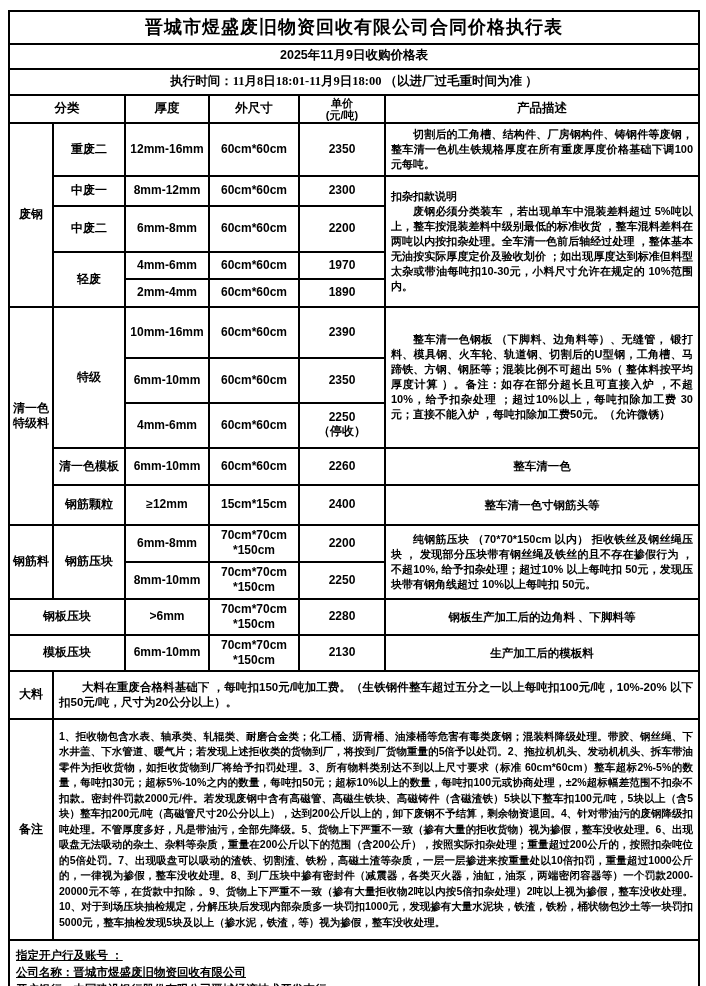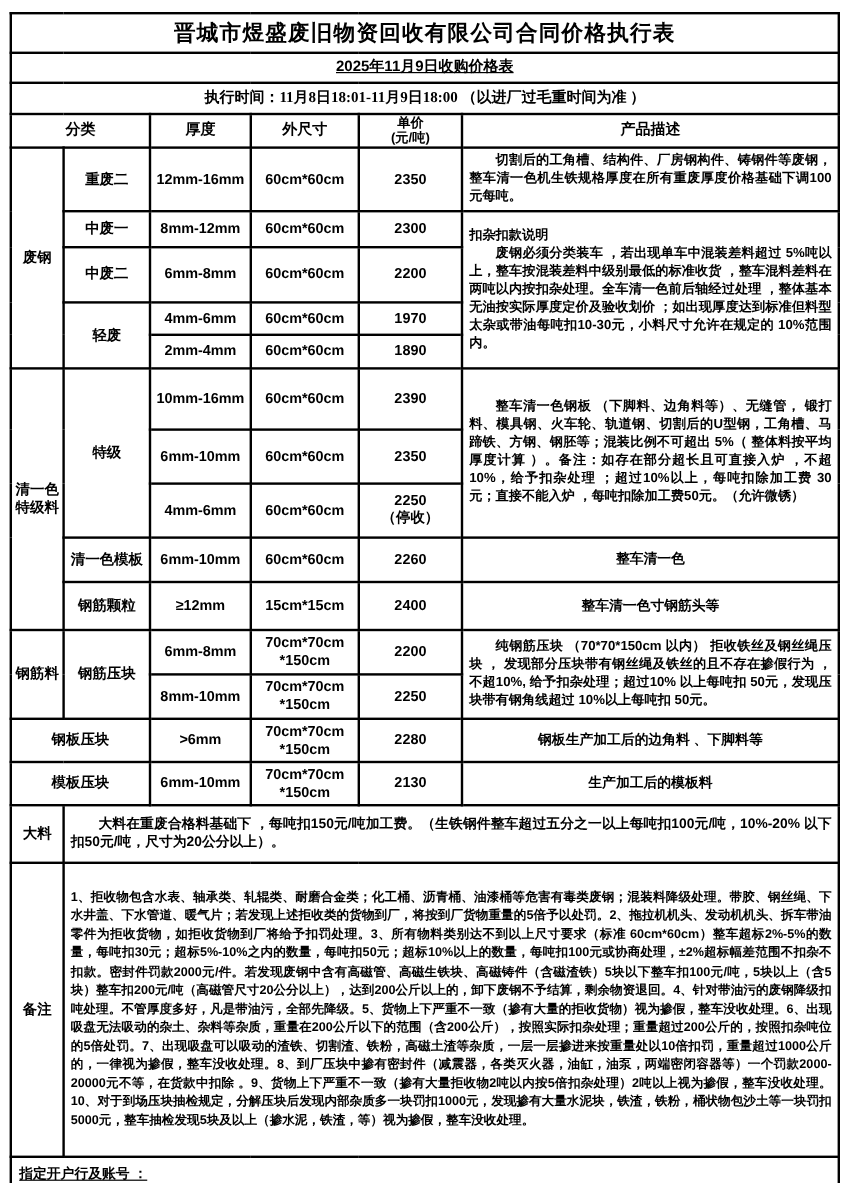--- a/index.html
+++ b/index.html
@@ -2,29 +2,29 @@
 <html><head>
 <meta charset="utf-8">
 <style>
   html,body{margin:0;padding:0;background:#fff;}
   body{width:706px;height:986px;font-family:"Liberation Sans",sans-serif;color:#000;-webkit-font-smoothing:none;}
   .sheet{width:690px;margin:10px auto 0 8px;}
   table{border-collapse:collapse;table-layout:fixed;width:690px;}
   td{border:2px solid #000;font-weight:bold;text-align:center;vertical-align:middle;padding:1px 2px;overflow:hidden;font-size:12px;line-height:1.25;}
   .c1{width:44px;} .c2{width:72px;} .c3{width:84px;} .c4{width:90px;} .c5{width:86px;} .c6{width:314px;}
   .title-cell{font-size:18px;letter-spacing:1px;padding:4px 0;}
-  .subtitle-cell{font-size:12.5px;padding:3px 0;text-decoration:underline;}
+  .subtitle-cell{font-size:12.5px;padding:3px 0;}
   .exec-cell{font-size:12.5px;padding:3px 0;}
   .hdr{font-size:12.5px;}
   .unit{font-size:11px;line-height:1.1;}
   .desc{font-size:11px;text-align:left;text-align:justify;line-height:15px;padding:3px 5px;}
   .desc .indent{text-indent:2em;}
   .desc .ctr{text-indent:0;}
   .desc-center{font-size:11.5px;text-align:center;}
-  .note{font-size:10.5px;text-align:justify;line-height:15.5px;padding:21px 5px;vertical-align:middle;}
+  .note{font-size:10.5px;text-align:justify;line-height:15.5px;padding:9px 5px;vertical-align:middle;}
   .bank{font-size:11.5px;text-align:left;line-height:17px;padding:6px 6px;vertical-align:top;}
   .bank div{white-space:pre;text-decoration:underline;}
   .price2{line-height:1.15;}
 </style>
 </head>
 <body>
 
 <div class="sheet">
 <table>
   <colgroup>

